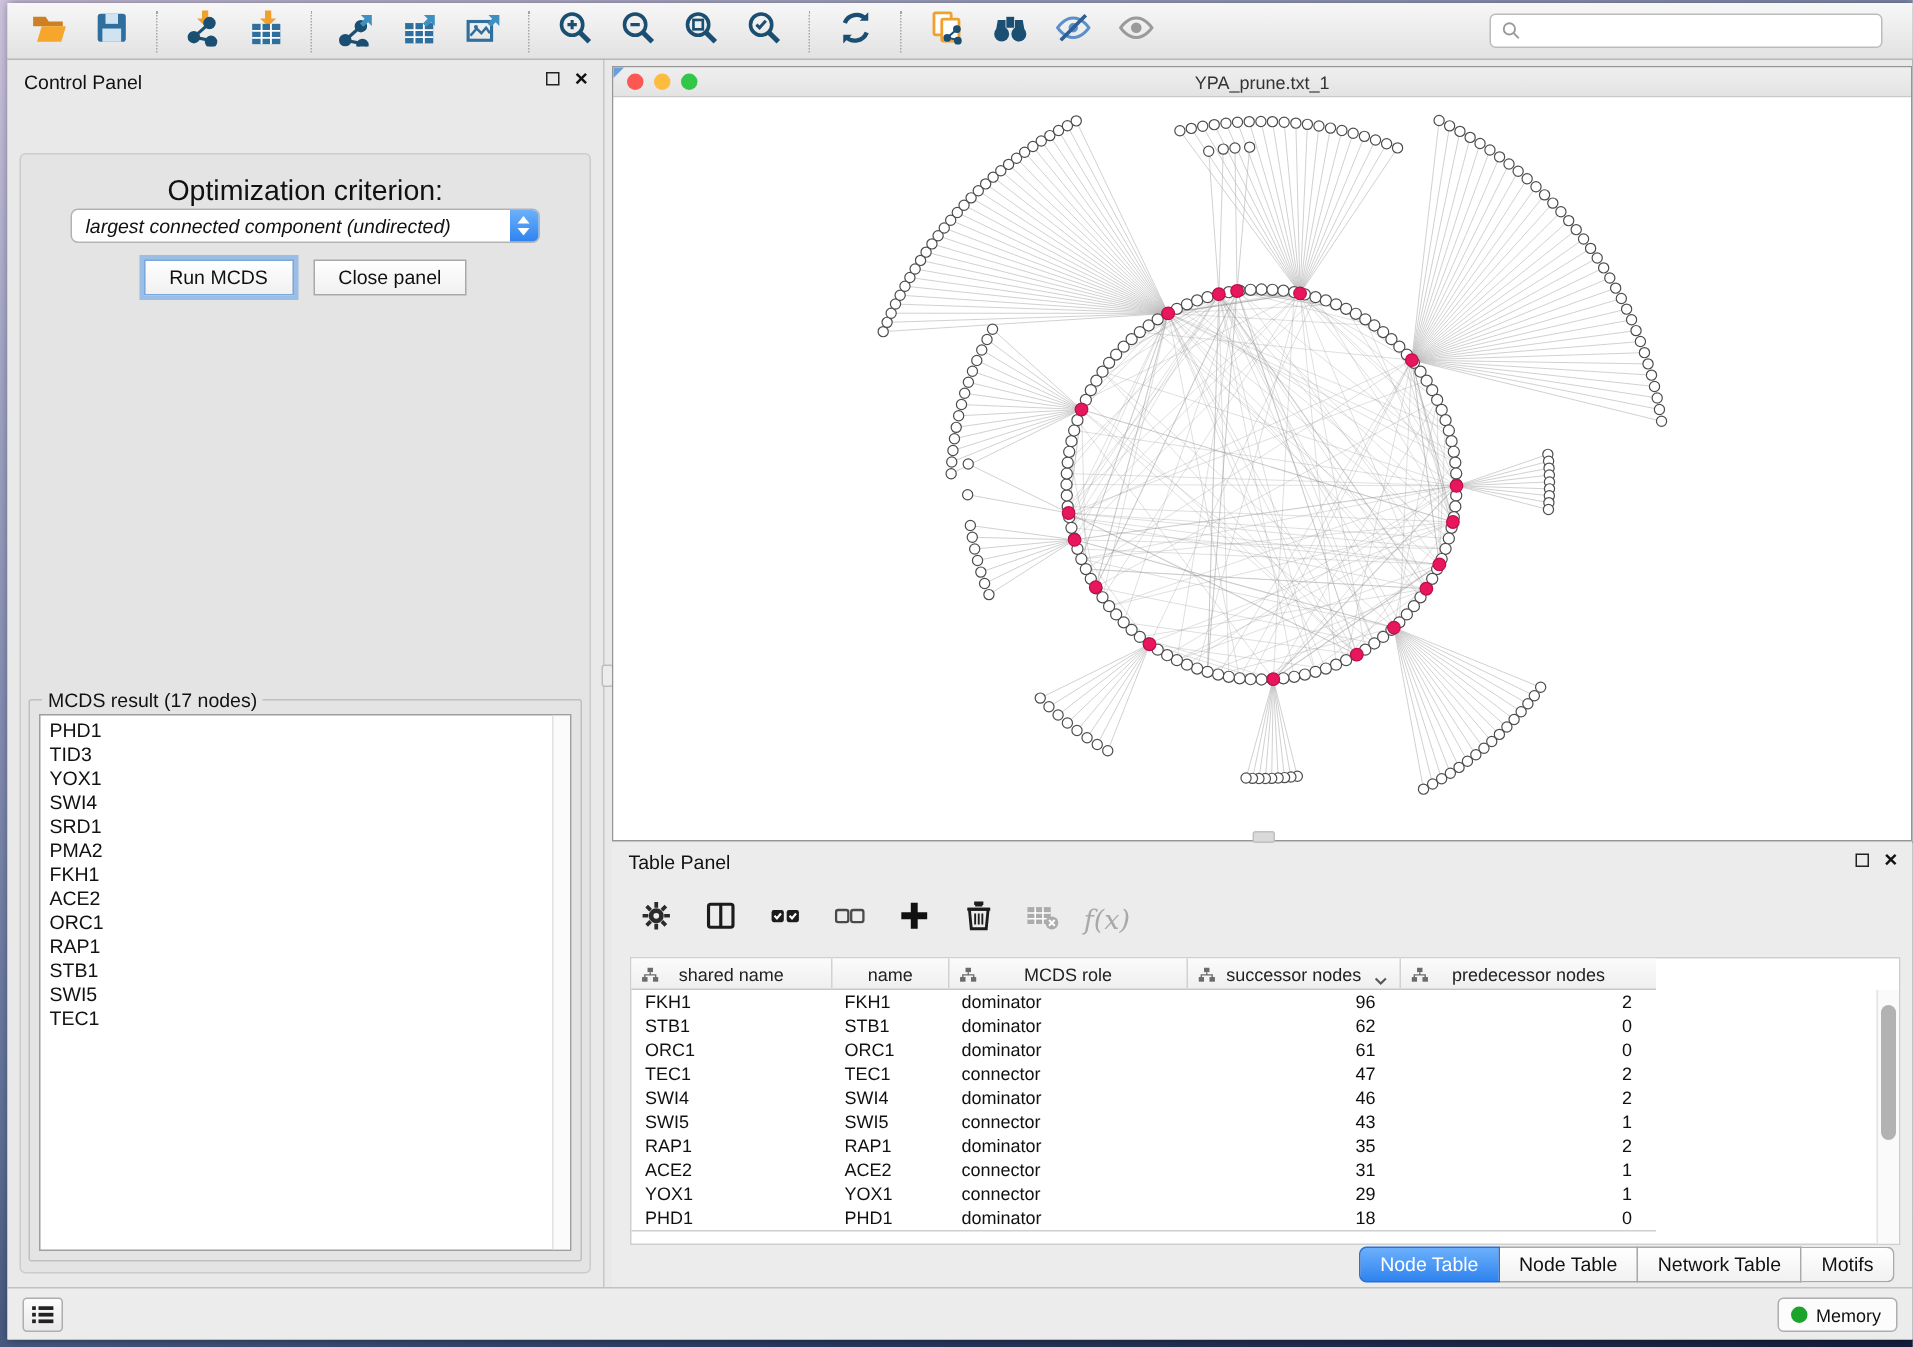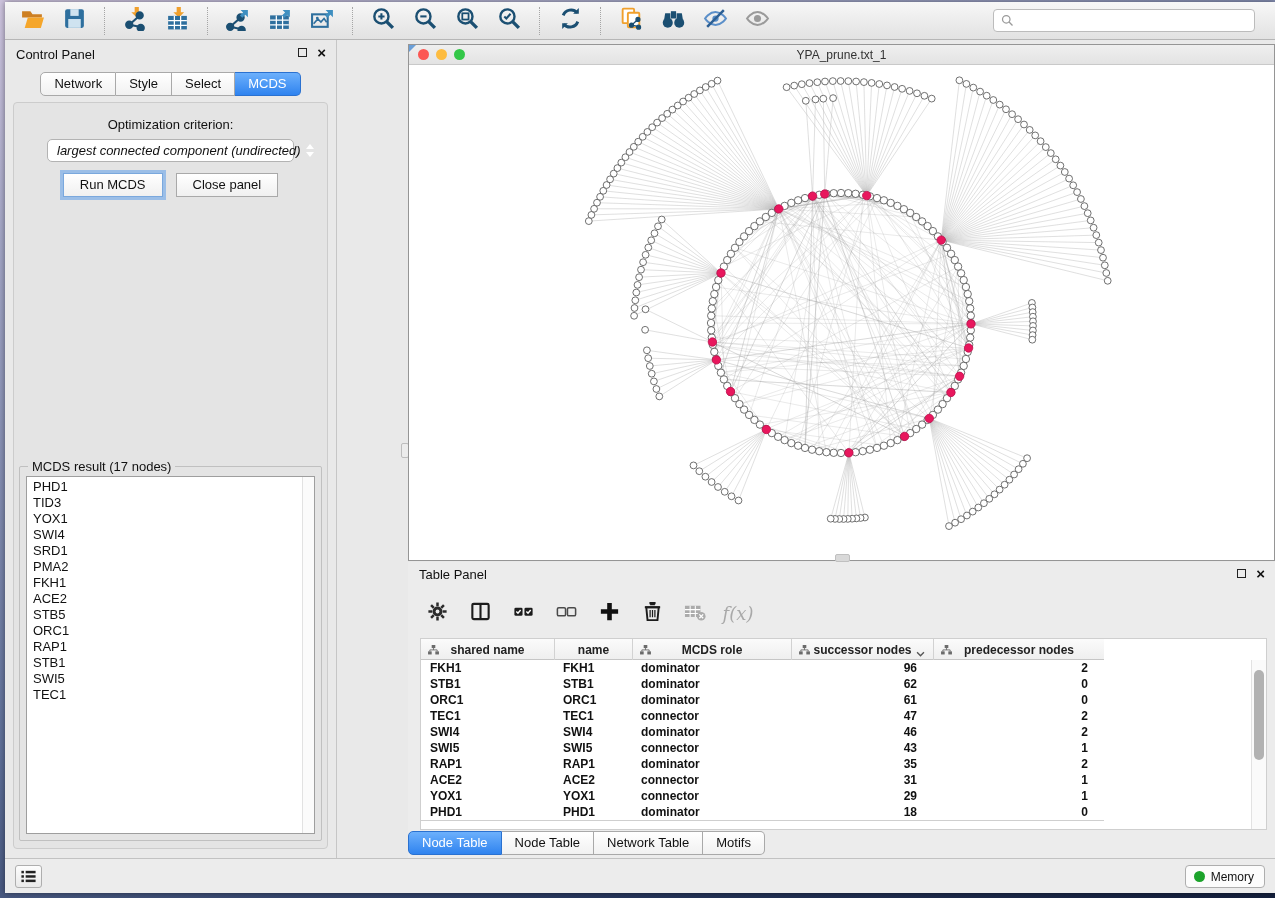--- a/index.html
+++ b/index.html
@@ -14,37 +14,37 @@
   .toolbar { position:absolute; top:0; left:0; right:0; height:38px;
     background:linear-gradient(#f7f7f7,#e2e2e2); border-bottom:1px solid #b6b6b6;
     display:flex; align-items:center; padding:0 6px; }
   .tb-btn { width:32px; height:30px; display:flex; align-items:center; justify-content:center; margin:0 5px; }
   .tb-sep { height:28px; border-left:1px dotted #a5a5a5; margin:0 9px; }
   .tb-spacer { flex:1; }
   .searchbox { width:262px; height:23px; background:#fff; border:1px solid #bcbcbc;
     border-radius:4px; margin-right:14px; display:flex; align-items:center; padding-left:6px; }
 
   
-  .cp { position:absolute; left:0; top:38px; width:332px; bottom:35px;
+  .cp { position:absolute; left:0; top:38px; width:398px; bottom:35px;
     background:#e9e9e9; border-right:1px solid #c6c6c6; }
   .cp-header { position:absolute; top:0; left:0; right:0; height:28px; }
   .panel-title { position:absolute; left:11px; top:7px; font-size:13px; color:#111; }
   .panel-icons { position:absolute; right:10px; top:7px; display:flex; gap:10px; align-items:center; }
   .float-ico { width:9px; height:9px; border:1.5px solid #222; background:transparent; }
   .close-ico { font-size:15px; font-weight:bold; color:#111; line-height:11px; }
   .cp-tabs { position:absolute; top:32px; left:0; right:0; text-align:center; }
   .seg { display:inline-flex; }
   .seg .tab { font-size:13px; padding:3px 13px 4px; background:linear-gradient(#ffffff,#f1f1f1);
     border:1px solid #a9a9a9; border-left:none; color:#111; cursor:default; }
   .seg .tab:first-child { border-left:1px solid #a9a9a9; border-radius:5px 0 0 5px; }
   .seg .tab:last-child { border-radius:0 5px 5px 0; }
   .seg .tab.active { background:linear-gradient(#6cb0fc,#2f83ef); border-color:#2a71d0; color:#fff; }
   .cp-body { position:absolute; left:8px; right:8px; top:62px; bottom:9px;
     background:#e4e4e4; border:1px solid #cccccc; border-radius:4px; }
-  .opt-label { position:absolute; top:14px; width:100%; text-align:center; font-size:13px; color:#111; }
+  .opt-label { position:absolute; top:14px; width:100%; text-align:center; font-size:19px; color:#111; }
   .dropdown { position:absolute; top:36px; left:33px; right:33px; height:23px; background:#fff;
     border:1px solid #b3b3b3; border-radius:5px; display:flex; align-items:center; }
   .dropdown .dd-text { flex:1; font-size:13px; color:#111; padding-left:9px; white-space:nowrap;font-style:italic; }
   .dd-stepper { width:19px; height:100%; border-radius:0 4px 4px 0;
     background:linear-gradient(#6cb0fc,#2f83ef); position:relative; }
   .dd-stepper:before { content:""; position:absolute; left:5px; top:4px;
     border-left:4.5px solid transparent; border-right:4.5px solid transparent; border-bottom:5px solid #fff; }
   .dd-stepper:after { content:""; position:absolute; left:5px; bottom:4px;
     border-left:4.5px solid transparent; border-right:4.5px solid transparent; border-top:5px solid #fff; }
   .btn-row { position:absolute; top:70px; width:100%; display:flex; justify-content:center; gap:13px; }
@@ -80,39 +80,39 @@
   .nw-canvas { position:absolute; left:0; right:0; top:20px; bottom:0; background:#fff; overflow:hidden; }
 
   
   .tp { position:absolute; left:403px; top:560px; right:0; bottom:35px; background:#ececec; }
   .tp-header { position:absolute; top:0; left:0; right:0; height:26px; }
   .tp-toolbar { position:absolute; top:30px; left:12px; right:8px; height:42px;
     display:flex; align-items:center; gap:9px; }
   .tpt-btn { width:34px; height:32px; display:flex; align-items:center; justify-content:center; }
   .fx-label { font-family:"DejaVu Serif", serif; font-style:italic; font-size:18px; color:#a9a9a9; }
   .tablewrap { position:absolute; left:12px; right:8px; top:76px; bottom:28px;
-    background:#fff; border:1px solid #cfcfcf;font-weight:bold; }
+    background:#fff; border:1px solid #cfcfcf; }
   .thead { position:absolute; top:0; left:0; height:21px; display:flex;
     background:linear-gradient(#fbfbfb,#efefef); border-bottom:1px solid #c6c6c6; }
   .th { position:relative; height:21px; font-size:12px; color:#222;
     border-left:1px solid #d2d2d2; display:flex; align-items:center; justify-content:center; }
   .th:first-child { border-left:none; }
   .th .attr-ico { position:absolute; left:7px; top:5px; }
   .th .sort-ico { position:absolute; right:8px; top:7px; }
   .tbody { position:absolute; top:21px; left:0; right:15px; }
   .tr { display:flex; height:16px; line-height:16px; font-size:12px; color:#111; }
   .td { overflow:hidden; white-space:nowrap; }
   .td.text { padding-left:9px; text-align:left; }
   .td.num  { padding-right:16px; text-align:right; }
   .tbody-endline { border-bottom:1px solid #cfcfcf; }
   .tp-scroll { position:absolute; right:0; top:21px; bottom:0; width:15px;
     background:#fafafa; border-left:1px solid #e2e2e2; }
   .tp-thumb { position:absolute; left:2px; top:10px; width:10px; height:90px;
     background:#b2b2b2; border-radius:5px; }
-  .tp-tabs { position:absolute; bottom:3px; left:0; right:12px; text-align:left; }
+  .tp-tabs { position:absolute; bottom:3px; left:0; right:12px; text-align:right; }
 
   
   .status { position:absolute; left:0; right:0; bottom:0; height:35px;
     background:#ececec; border-top:1px solid #c2c2c2; }
   .list-btn { position:absolute; left:10px; top:6px; width:27px; height:23px;
     background:linear-gradient(#fdfdfd,#e9e9e9); border:1px solid #aeaeae; border-radius:3px;
     display:flex; align-items:center; justify-content:center; }
   .mem-btn { position:absolute; right:10px; top:6px; height:23px; padding:0 10px 0 8px;
     background:#fcfcfc; border:1px solid #aeaeae; border-radius:4px;
     display:flex; align-items:center; gap:6px; font-size:12px; color:#111; }
@@ -277,26 +277,20 @@
   </div>
 
   <div class="cp">
     <div class="cp-header">
       <span class="panel-title">Control Panel</span>
       <span class="panel-icons">
         <span class="float-ico"></span>
         <span class="close-ico">×</span>
       </span>
     </div>
-    <div class="cp-tabs"><span class="seg" id="cp-tabs">
-          <span class="tab">Network</span>
-          <span class="tab">Style</span>
-          <span class="tab">Select</span>
-          <span class="tab active">MCDS</span>
-        </span></div>
     <div class="cp-body">
       <div class="opt-label">Optimization criterion:</div>
       <div class="dropdown">
         <span class="dd-text">largest connected component (undirected)</span>
         <span class="dd-stepper"></span>
       </div>
       <div class="btn-row">
         <button class="mac-btn focused">Run MCDS</button>
         <button class="mac-btn">Close panel</button>
       </div>
@@ -305,21 +299,20 @@
         <div class="result-list">
           <div id="result-items" style="padding-top:2px;">
               <div class="result-item">PHD1</div>
               <div class="result-item">TID3</div>
               <div class="result-item">YOX1</div>
               <div class="result-item">SWI4</div>
               <div class="result-item">SRD1</div>
               <div class="result-item">PMA2</div>
               <div class="result-item">FKH1</div>
               <div class="result-item">ACE2</div>
-              <div class="result-item">STB5</div>
               <div class="result-item">ORC1</div>
               <div class="result-item">RAP1</div>
               <div class="result-item">STB1</div>
               <div class="result-item">SWI5</div>
               <div class="result-item">TEC1</div>
             </div>
           <div class="result-scroll"></div>
         </div>
       </div>
     </div>

